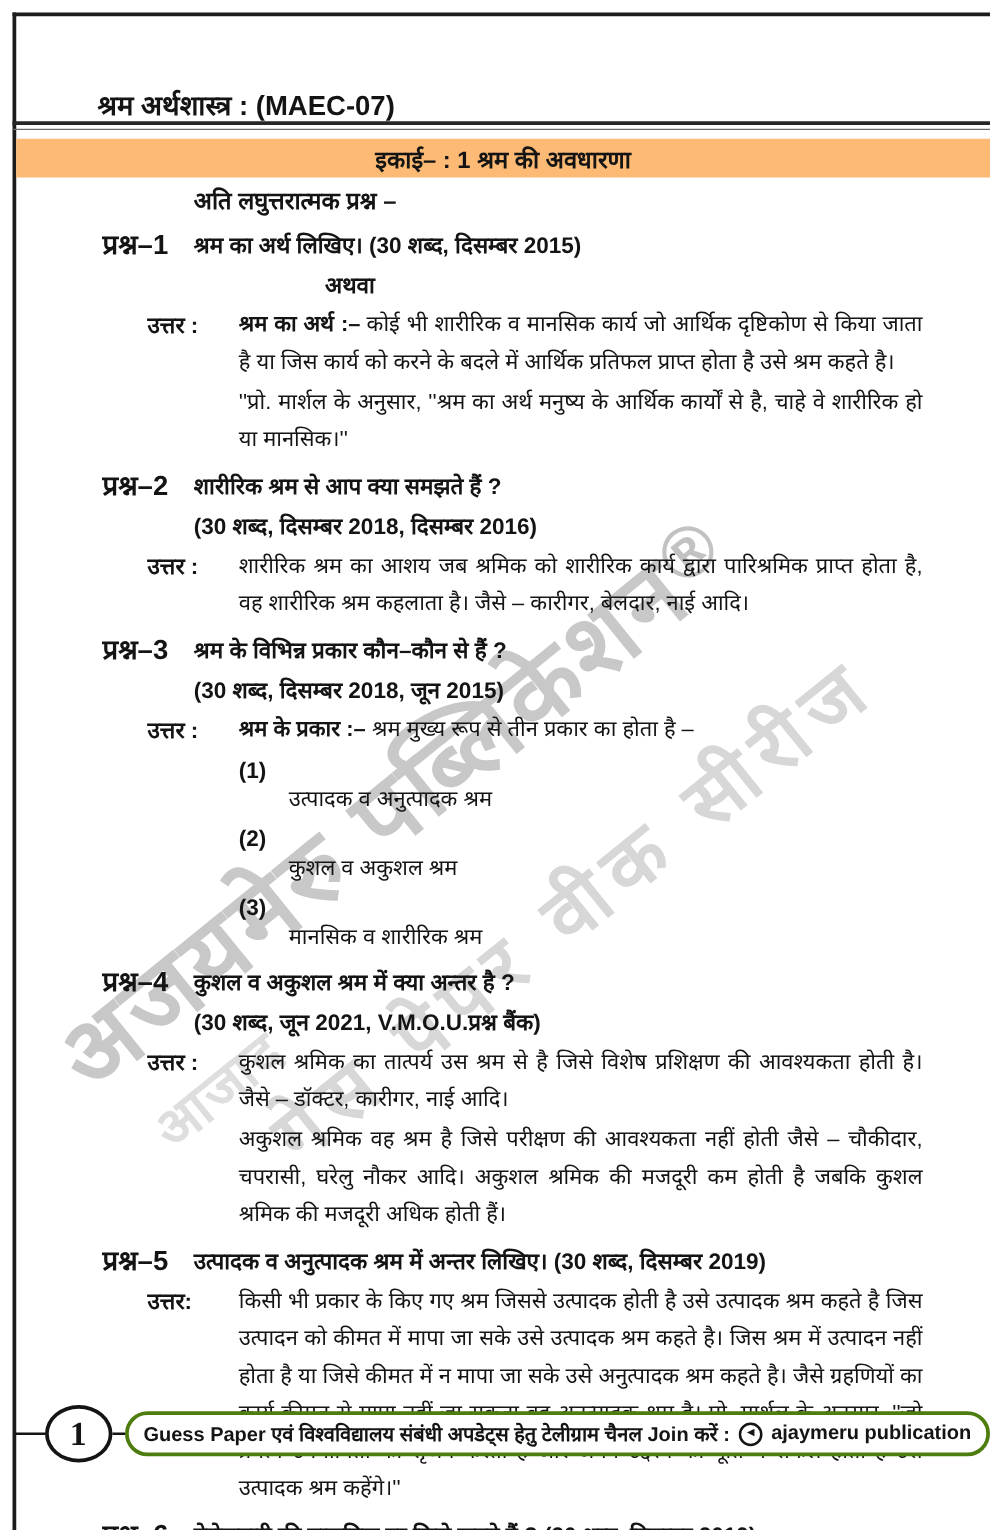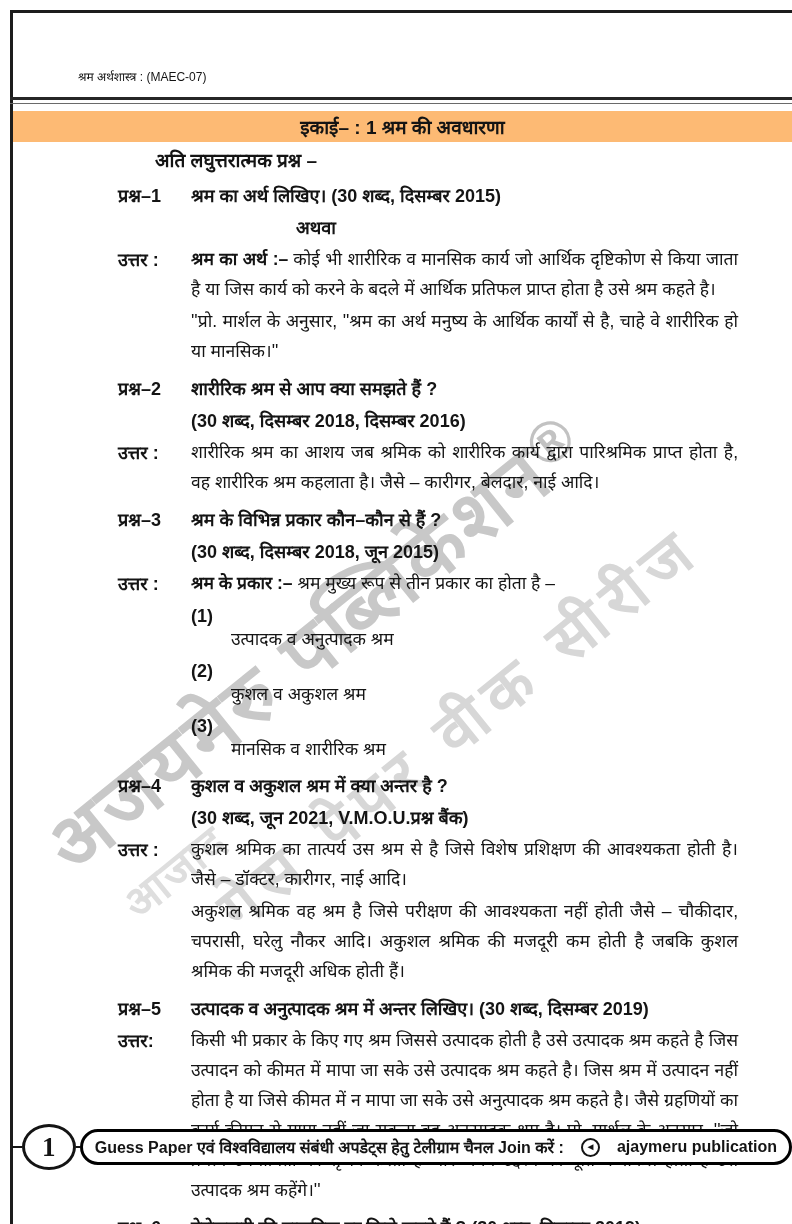--- a/index.html
+++ b/index.html
@@ -16,54 +16,54 @@
   .frame-left { position:absolute; top:10px;  left:10px; width:3px; bottom:0; background:#1c1c1c; }
 
   
   .wm { position:absolute; z-index:0; pointer-events:none; white-space:nowrap; font-weight:bold; }
   .wm-1 { left:55px;  top:800px; font-size:78px; color:#c8c8c8; transform:rotate(-39deg); transform-origin:0 50%; letter-spacing:4px; }
   .wm-1 .reg { font-size:58px; vertical-align:18px; color:#c2c2c2; }
   .wm-2 { left:225px; top:872px; font-size:62px; color:#d7d7d7; transform:rotate(-39deg); transform-origin:0 50%; letter-spacing:10px; }
   .wm-3 { left:128px; top:878px; font-size:44px; color:#dedede; transform:rotate(-39deg); transform-origin:0 50%; letter-spacing:2px; }
 
   
-  .header-title { position:absolute; z-index:2; top:68px; left:78px; font-size:12px; font-weight:normal; }
+  .header-title { position:absolute; z-index:2; top:68px; left:78px; font-size:22px; font-weight:bold; }
   .rule-thick { position:absolute; z-index:2; top:97px;  left:10px; right:0; height:3px; background:#262626; }
   .rule-thin  { position:absolute; z-index:2; top:103px; left:10px; right:0; height:1px; background:#6a6a6a; }
   .unit-band  { position:absolute; z-index:2; top:111px; left:13px; right:0; height:31px; background:#fdba74;
                 display:flex; align-items:center; justify-content:center; font-size:19px; font-weight:bold; }
 
   
   .content { position:absolute; z-index:1; top:147px; left:23px; right:0; padding:0 54px 0 59px; }
   .section-heading { font-size:19px; font-weight:bold; margin:0 0 7px 73px; }
 
   .qa-block { margin-bottom:5px; }
   .qa-row { display:flex; align-items:flex-start; }
-  .q-label { flex:none; width:73px; font-size:18px; font-weight:bold; line-height:32px;margin-left:36px; }
+  .q-label { flex:none; width:73px; font-size:22px; font-weight:bold; line-height:32px; }
   .q-body  { flex:1; font-size:18px; font-weight:bold; line-height:32px; }
   .q-line  { }
   .alt-word { width:250px; text-align:center; font-size:18px; font-weight:bold; line-height:32px; }
   .a-label { flex:none; width:73px; font-size:18px; font-weight:bold; line-height:30px; padding-top:1px;margin-left:36px; }
   .a-body  { flex:1; font-size:17.5px; line-height:30px; }
   .a-par   { text-align:justify; margin-bottom:2px; }
   .a-lead  { font-weight:bold; }
   .a-lead:not(:empty) { margin-right:5px; }
   .a-list-item { display:flex; line-height:32px; }
   .a-list-num  { flex:none; width:40px; font-weight:bold; font-size:18px; }
   .a-list-text { font-size:17.5px;margin-top:23px; }
 
   
   .footer { position:absolute; z-index:2; left:0; right:0; top:1122px; height:50px; display:flex; align-items:center; }
   .f-line-l { width:28px; margin-left:12px; height:2px; background:#141414; }
   .page-oval { flex:none; width:54px; height:46px; border:3px solid #141414; border-radius:50%;
                display:flex; align-items:center; justify-content:center; background:#fff;
                font-family:"Liberation Serif", serif; font-size:27px; font-weight:bold; }
   .f-conn { width:12px; height:2px; background:#141414; }
-  .pill { border:3px solid #000000; border-radius:22px; padding:4px 12px; background:#fff;
-          display:flex; align-items:center; gap:17px; white-space:nowrap; }
+  .pill { border:3px solid #4d7c0f; border-radius:22px; padding:4px 12px; background:#fff;
+          display:flex; align-items:center; gap:7px; white-space:nowrap; }
   .pill-text { font-size:16px; font-weight:bold; }
   .tg-icon { flex:none; width:19px; height:19px; border:2px solid #141414; border-radius:50%;
              display:flex; align-items:center; justify-content:center; font-size:10px; line-height:1; color:#141414; }
   .brand { font-size:16px; font-weight:bold; }
   .f-line-r { flex:1; height:2px; background:#141414; }
 </style>
 </head>
 <body>
 
 <div class="frame-top"></div>

